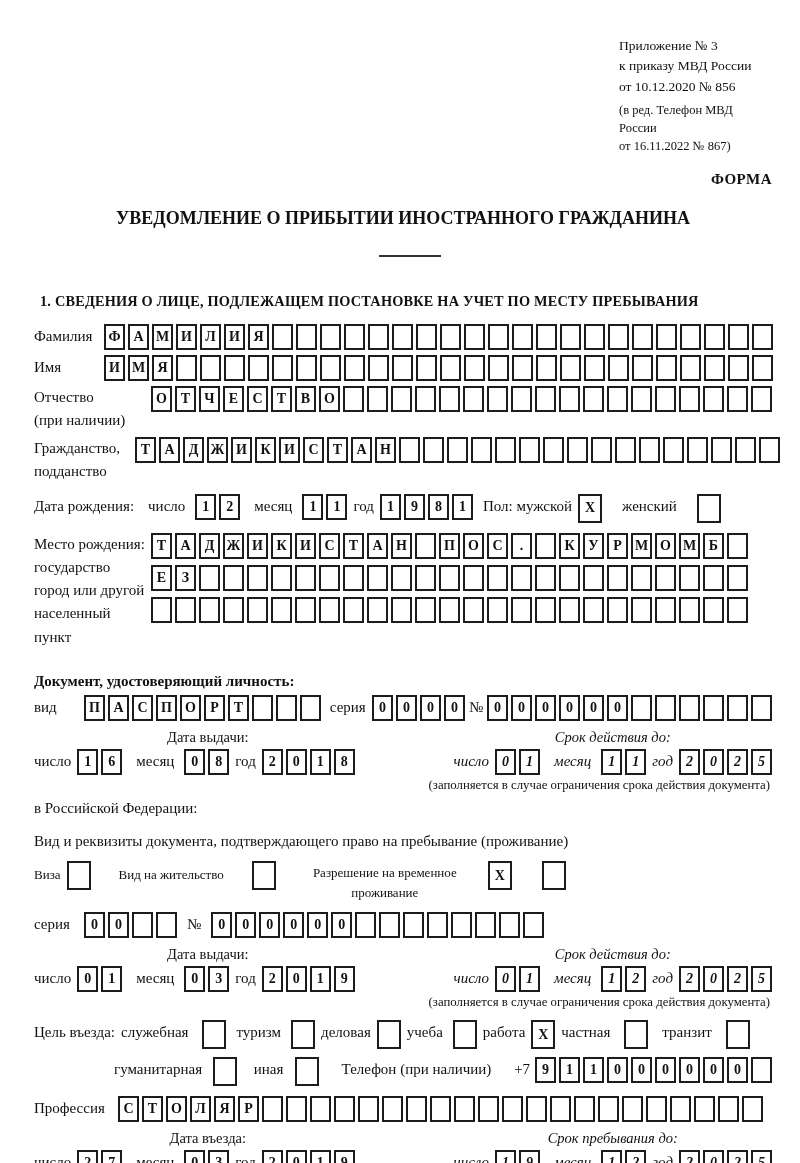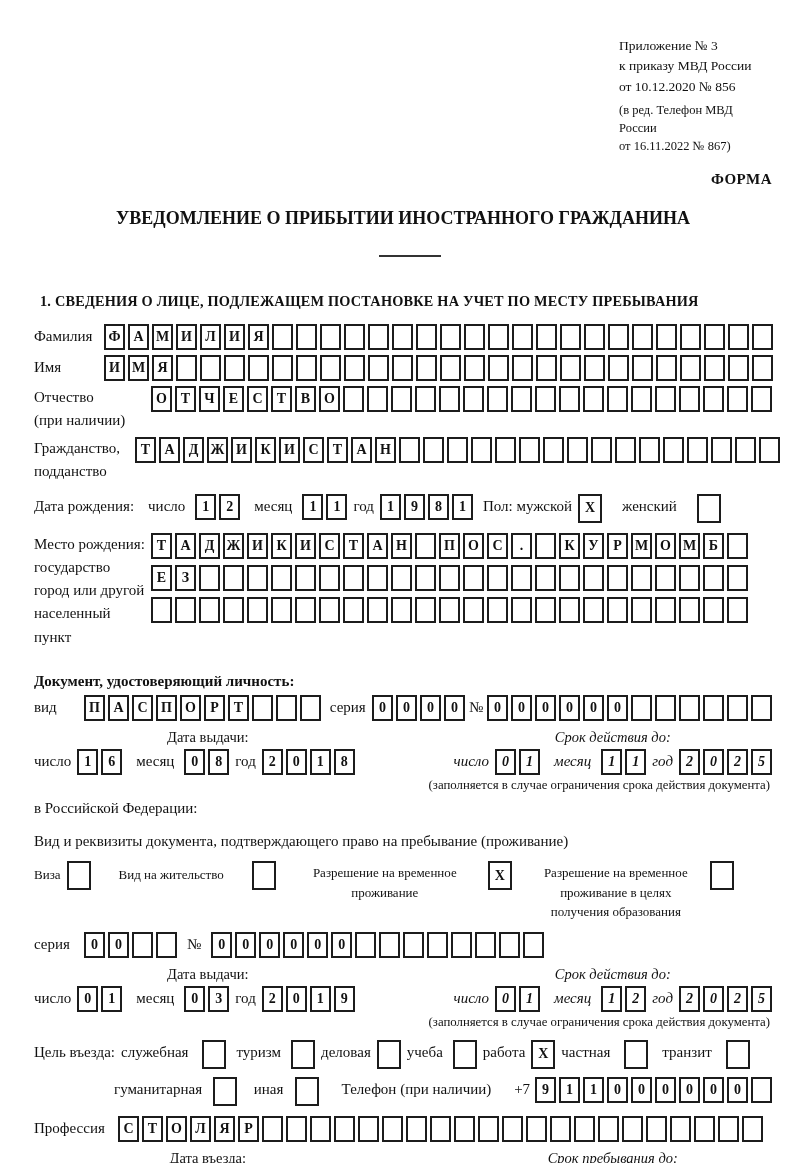--- a/index.html
+++ b/index.html
@@ -465,21 +465,20 @@
     <span class="gap20"></span>
     <span class="opt">
       <span class="optlbl c" style="width:178px;">Разрешение на временное проживание</span>
         <span class="gap14"></span>
       <span class="cells cb">
           <span class="cell">X</span>
         </span>
     </span>
     <span class="gap20"></span>
     <span class="opt">
-      <span class="optlbl c" style="width:168px;">Разрешение на временное проживание в целях получения образования</span>
         <span class="gap10"></span>
       <span class="cells cb">
           <span class="cell"></span>
         </span>
     </span>
   </div>
 
   <div class="row mt10">
     <span class="lbl">серия</span>
       <span class="gap14"></span>

